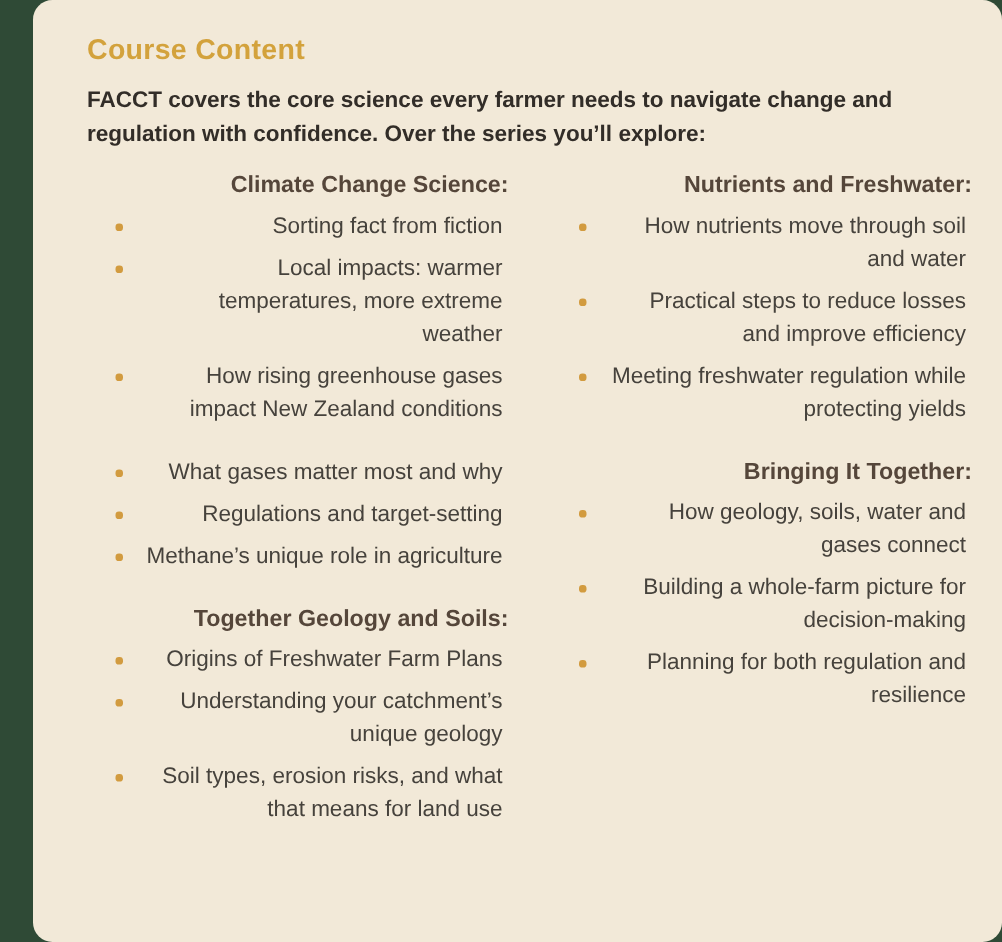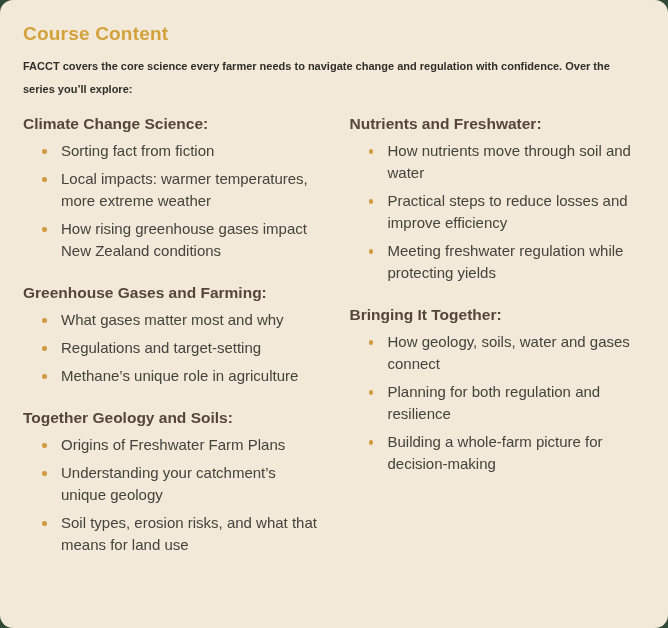--- a/index.html
+++ b/index.html
@@ -15,44 +15,45 @@
   html,body{margin:0;padding:0;}
   body{
     width:668px;height:628px;overflow:hidden;position:relative;
     background:var(--page-bg);
     font-family:"Liberation Sans", sans-serif;
   }
   .card{
     position:absolute;inset:0;
     background:var(--card-bg);
     border-radius:13px;
-    padding:22px 20px 14px 23px;
+    padding:22px 20px 14px 36px;
+    margin-left:22px;
   }
   .card-title{
     margin:0;
     font-size:19px;
     line-height:24px;
     font-weight:800;
     letter-spacing:.2px;
     color:var(--title-gold);
   }
   .intro{
     margin:9px 0 0 0;
-    font-size:11px;
+    font-size:15px;
     line-height:23px;
     font-weight:700;
     color:var(--intro-text);
     max-width:610px;
   }
   .columns{
     display:flex;
     gap:28px;
     margin-top:12px;
   }
-  .column{flex:1 1 0;min-width:0;}
+  .column{flex:1 1 0;min-width:0;text-align:right;}
   .section + .section{margin-top:20px;}
   .section-heading{
     font-size:15.5px;
     line-height:22px;
     font-weight:700;
     color:var(--heading-brown);
   }
   ul.bullet-list{
     list-style:none;
     margin:5px 0 0 0;
@@ -86,21 +87,20 @@
     <div class="column">
         <div class="section">
           <div class="section-heading">Climate Change Science:</div>
           <ul class="bullet-list">
             <li class="bullet-item">Sorting fact from fiction</li>
             <li class="bullet-item">Local impacts: warmer temperatures, more extreme weather</li>
             <li class="bullet-item">How rising greenhouse gases impact New Zealand conditions</li>
           </ul>
         </div>
         <div class="section">
-          <div class="section-heading">Greenhouse Gases and Farming:</div>
           <ul class="bullet-list">
             <li class="bullet-item">What gases matter most and why</li>
             <li class="bullet-item">Regulations and target-setting</li>
             <li class="bullet-item">Methane’s unique role in agriculture</li>
           </ul>
         </div>
         <div class="section">
           <div class="section-heading">Together Geology and Soils:</div>
           <ul class="bullet-list">
             <li class="bullet-item">Origins of Freshwater Farm Plans</li>
@@ -115,19 +115,19 @@
           <ul class="bullet-list">
             <li class="bullet-item">How nutrients move through soil and water</li>
             <li class="bullet-item">Practical steps to reduce losses and improve efficiency</li>
             <li class="bullet-item">Meeting freshwater regulation while protecting yields</li>
           </ul>
         </div>
         <div class="section">
           <div class="section-heading">Bringing It Together:</div>
           <ul class="bullet-list">
             <li class="bullet-item">How geology, soils, water and gases connect</li>
+            <li class="bullet-item">Building a whole-farm picture for decision-making</li>
             <li class="bullet-item">Planning for both regulation and resilience</li>
-            <li class="bullet-item">Building a whole-farm picture for decision-making</li>
           </ul>
         </div>
       </div>
   </div>
 </div>
 
 </body></html>

